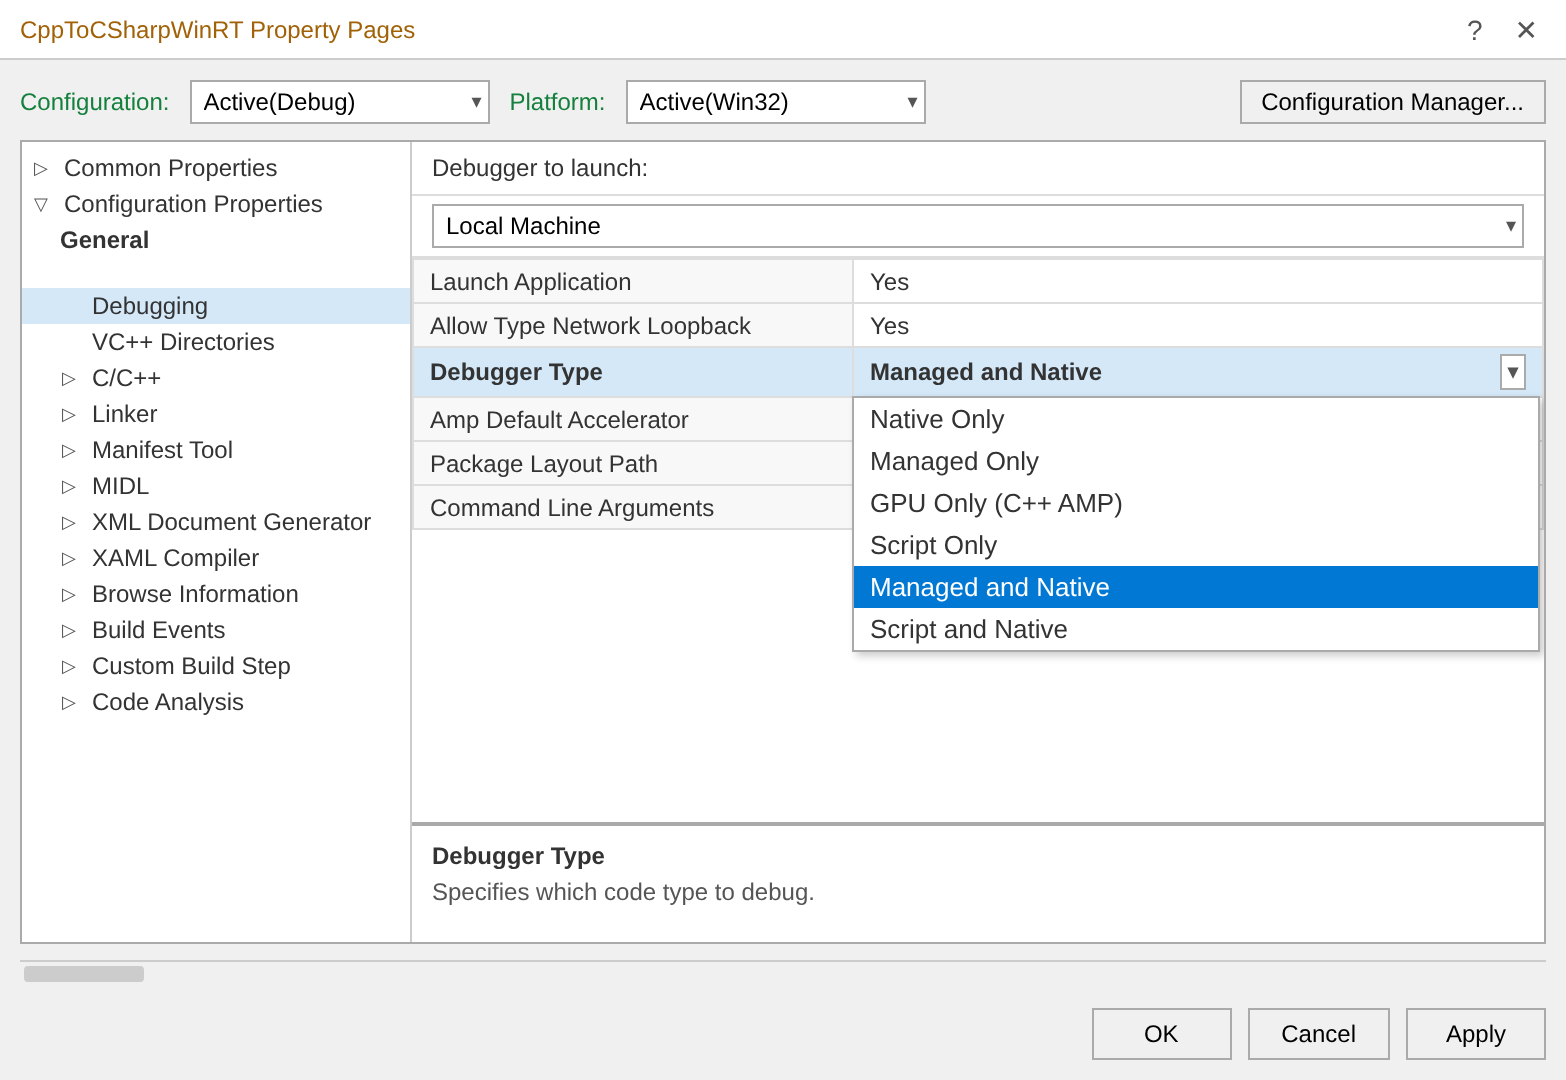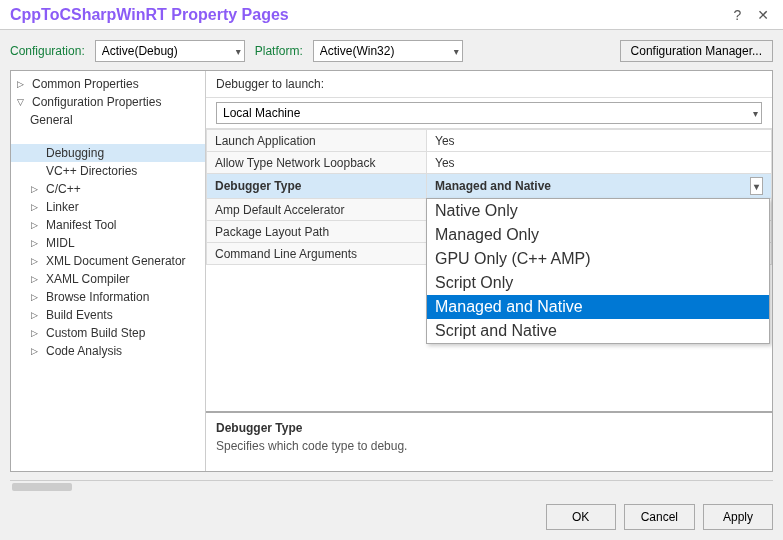--- a/index.html
+++ b/index.html
@@ -14,23 +14,22 @@
     .title-bar {
       background: #fff;
       border-bottom: 1px solid #ccc;
       padding: 6px 10px;
       display: flex;
       align-items: center;
       justify-content: space-between;
       height: 30px;
     }
     .title-bar-title {
-      font-size: 16px;
-      color: #8b5cf6;
-      font-weight: bold;
+      font-size: 12px;
+      color: #a16207;
     }
     .title-bar-controls {
       display: flex;
       gap: 8px;
       font-size: 14px;
       color: #555;
     }
     .title-bar-controls span {
       cursor: pointer;
       padding: 0 4px;
@@ -193,21 +192,21 @@
       background: #d4e8f8;
       font-weight: bold;
     }
     .dropdown-popup {
       position: absolute;
       background: white;
       border: 1px solid #aaa;
       z-index: 10;
       width: calc(100% - 220px - 2px);
       left: 220px;
-      font-size: 16px;
+      font-size: 13px;
       box-shadow: 2px 2px 4px rgba(0,0,0,0.2);
     }
     .dropdown-popup-item {
       padding: 3px 8px;
       cursor: pointer;
       color: #333;
     }
     .dropdown-popup-item.selected {
       background: #0078d4;
       color: white;
@@ -309,21 +308,21 @@
     <div class="left-panel">
 
     <div class="tree-item" style="padding-left: 6px;">
           <span class="expand-icon">▷</span>
           <span>Common Properties</span>
         </div>
         <div class="tree-item" style="padding-left: 6px;">
           <span class="expand-icon">▽</span>
           <span>Configuration Properties</span>
         </div>
-        <div class="tree-item" style="">
+        <div class="tree-item" style=" font-weight: bold;">
           <span style="width: 12px; display: inline-block;"></span>
           <span>General</span>
         </div>
         <div class="tree-item selected" style="padding-left: 20px; margin-top: 15px;">
           <span style="width: 12px; display: inline-block;"></span>
           <span>Debugging</span>
         </div>
         <div class="tree-item" style="padding-left: 20px;">
           <span style="width: 12px; display: inline-block;"></span>
           <span>VC++ Directories</span>

